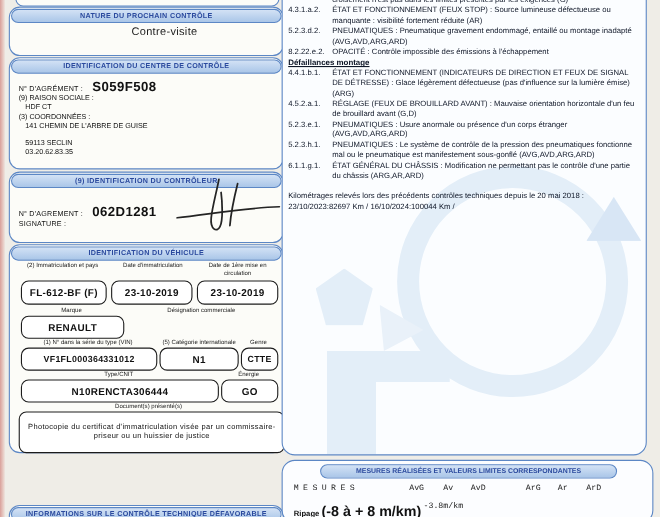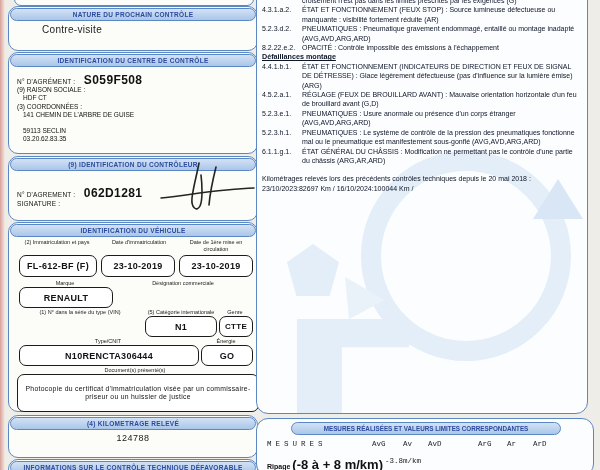--- a/index.html
+++ b/index.html
@@ -44,21 +44,21 @@
 </head>
 <body>
 
 <div class="page">
   <div class="page-edge"></div>
 
   <div class="sliver"></div>
 
   <div class="section" style="left:8px;top:6px;width:248px;height:43px;">
     <div class="hdr">NATURE DU PROCHAIN CONTRÔLE</div>
-    <div style="position:absolute;left:0;right:0;top:17px;font-size:10px;letter-spacing:.3px;color:#1a1a1a;margin-left:33px;">Contre-visite</div>
+    <div style="position:absolute;left:0;right:0;top:17px;text-align:center;font-size:10px;letter-spacing:.3px;color:#1a1a1a;margin-left:33px;">Contre-visite</div>
   </div>
 
   <div class="section" style="left:8px;top:52px;width:248px;height:100px;">
     <div class="hdr">IDENTIFICATION DU CENTRE DE CONTRÔLE</div>
     <div style="position:absolute;left:8px;top:17px;">
       <span class="kv-label">N° D'AGRÉMENT :</span>
       <span class="kv-value" style="margin-left:4px;">S059F508</span>
     </div>
     <div class="smalltext" style="position:absolute;left:8px;top:33px;">(9) RAISON SOCIALE :</div>
     <div class="smalltext" style="position:absolute;left:14px;top:41px;">HDF CT</div>
@@ -93,36 +93,33 @@
     <div class="fieldbox" style="left:92px;top:32px;width:72px;height:20px;">23-10-2019</div>
     <div class="fieldbox" style="left:170px;top:32px;width:72px;height:20px;">23-10-2019</div>
 
     <div class="lbl" style="left:10px;top:57px;width:92px;">Marque</div>
     <div class="lbl" style="left:106px;top:57px;width:136px;">Désignation commerciale</div>
     <div class="fieldbox" style="left:10px;top:64px;width:92px;height:19px;">RENAULT</div>
 
     <div class="lbl" style="left:10px;top:86px;width:122px;">(1) N° dans la série du type (VIN)</div>
     <div class="lbl" style="left:136px;top:86px;width:72px;">(5) Catégorie internationale</div>
     <div class="lbl" style="left:210px;top:86px;width:32px;">Genre</div>
+    <div class="fieldbox" style="left:10px;top:93px;width:122px;height:19px;font-size:8px;">VF1FL000364331012</div>
     <div class="fieldbox" style="left:136px;top:93px;width:70px;height:19px;">N1</div>
     <div class="fieldbox" style="left:210px;top:93px;width:32px;height:19px;font-size:8px;">CTTE</div>
 
     <div class="lbl" style="left:10px;top:115px;width:178px;">Type/CNIT</div>
     <div class="lbl" style="left:192px;top:115px;width:50px;">Énergie</div>
     <div class="fieldbox" style="left:10px;top:122px;width:178px;height:19px;">N10RENCTA306444</div>
     <div class="fieldbox" style="left:192px;top:122px;width:50px;height:19px;">GO</div>
 
     <div class="lbl" style="left:10px;top:144px;width:232px;">Document(s) présenté(s)</div>
     <div class="fieldbox doc-text" style="left:8px;top:151px;width:232px;height:32px;">Photocopie du certificat d'immatriculation visée par un commissaire-priseur ou un huissier de justice</div>
   </div>
 
-  <div class="section" style="left:8px;top:415px;width:248px;height:41px;">
-    <div class="hdr">(4) KILOMETRAGE RELEVÉ</div>
-    <div style="position:absolute;left:0;right:0;top:17px;text-align:center;font-size:9px;letter-spacing:.5px;color:#1a1a1a;">124788</div>
-  </div>
 
   <div class="section" style="left:8px;top:459px;width:248px;height:20px;">
     <div class="hdr">INFORMATIONS SUR LE CONTRÔLE TECHNIQUE DÉFAVORABLE</div>
   </div>
 
   <div class="defects-box">
 
     <div class="wm" style="left:104px;top:162px;width:170px;height:170px;background:transparent;border:20px solid #e3eef8;border-radius:50%;"></div>
     <div class="wm" style="left:30px;top:255px;width:52px;height:52px;clip-path:polygon(50% 0,100% 35%,82% 100%,18% 100%,0 35%);"></div>
     <div class="wm" style="left:88px;top:288px;width:40px;height:42px;clip-path:polygon(0 0,100% 55%,10% 100%);background:#e9f1f9;"></div>

